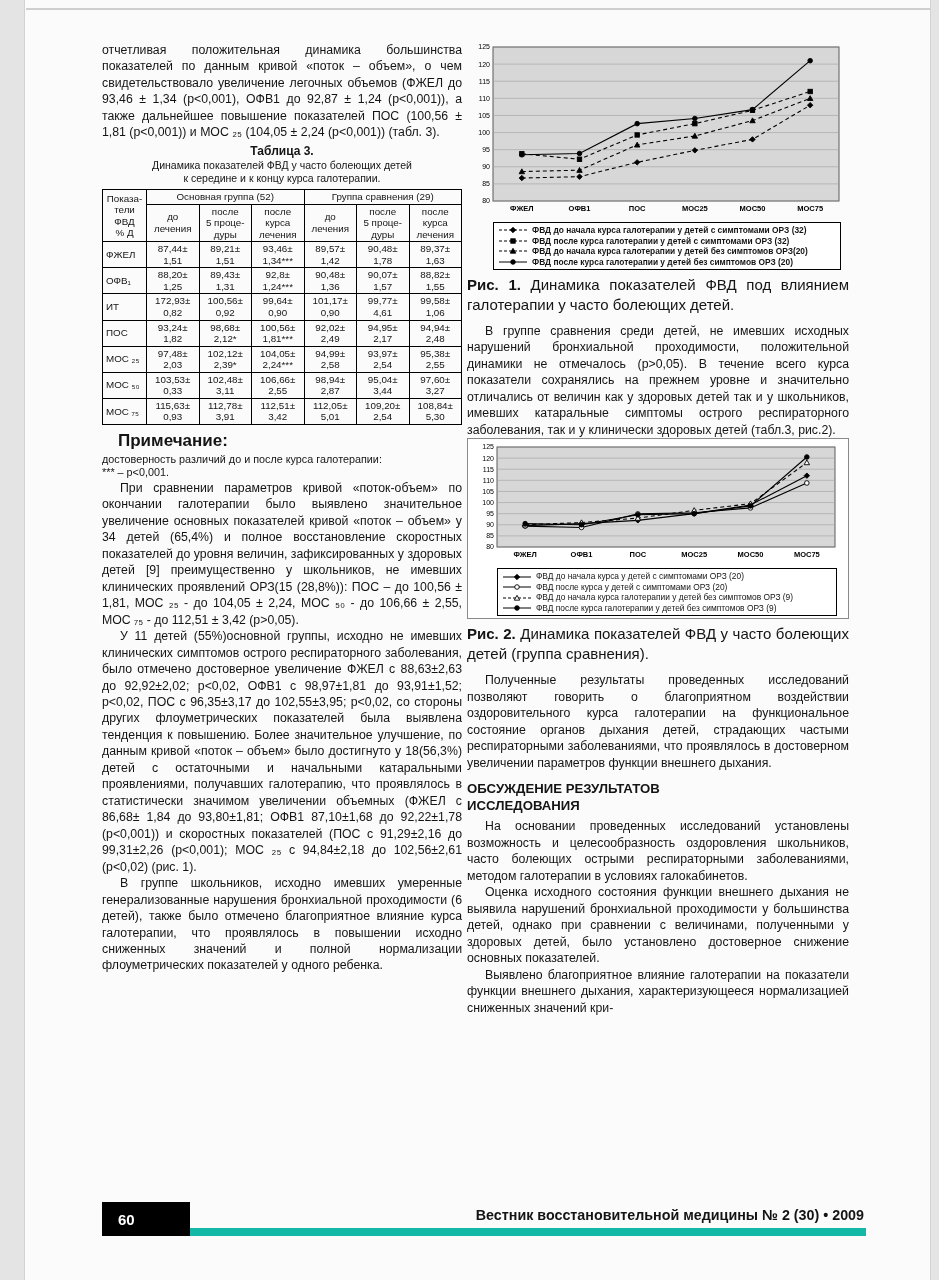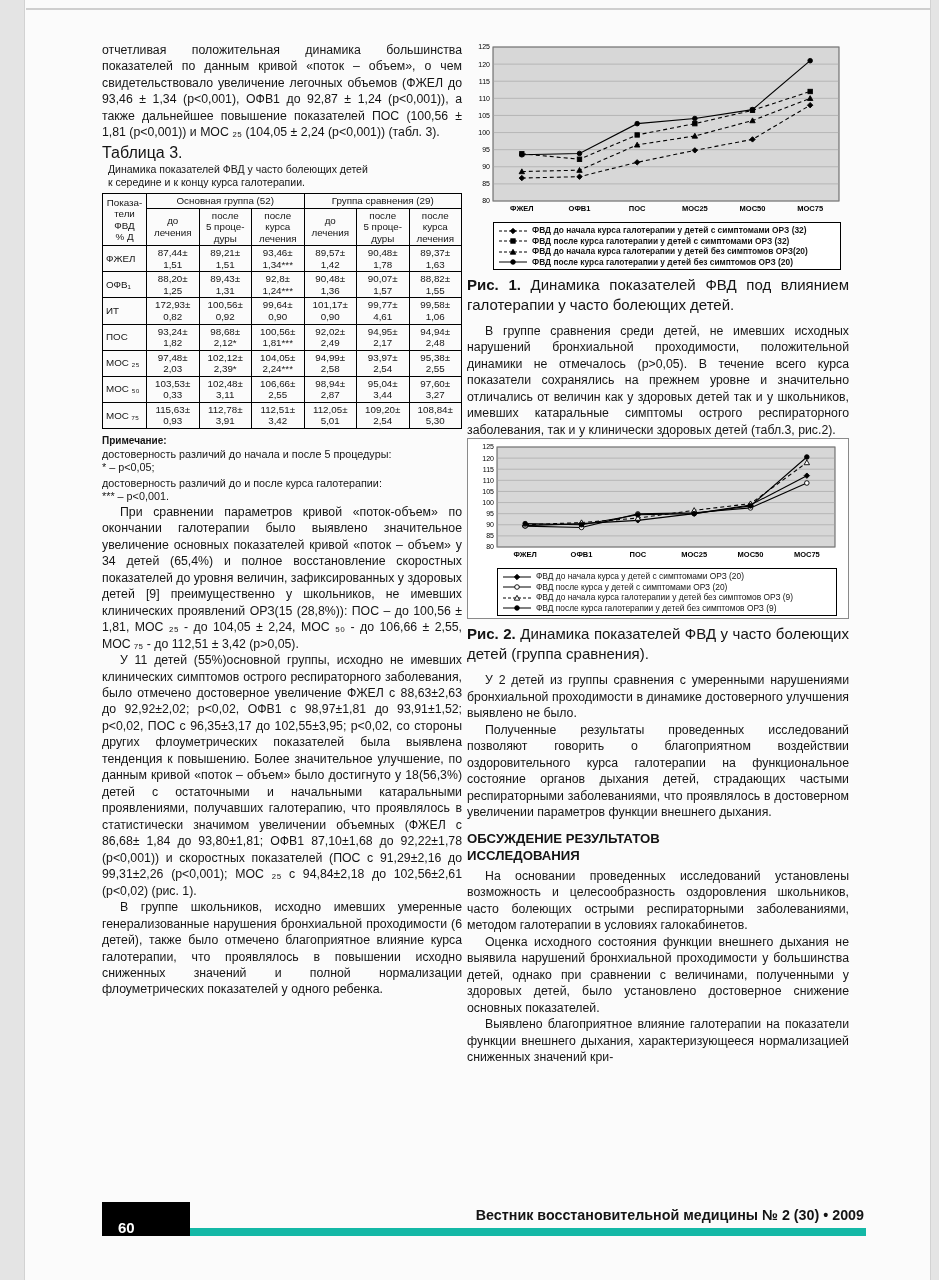--- a/index.html
+++ b/index.html
@@ -10,46 +10,46 @@
   .scan-right { position:absolute; right:0; top:0; width:9px; height:1280px; background:#e4e4e4; border-left:1px solid #d2d2d2; }
   .scan-topline { position:absolute; left:26px; top:8px; width:904px; height:2px; background:#cfcfcf; }
 
   .content { position:absolute; left:102px; top:42px; width:764px; display:flex; gap:5px; }
   .col-left  { width:360px; }
   .col-right { width:382px; }
 
   .body-text { font-size:12.3px; line-height:1.34; text-align:justify; text-indent:18px; }
   .no-indent { text-indent:0; }
 
-  .table-label   { font-weight:normal; font-size:16px; text-align:left; margin-top:3px; }
-  .table-caption { font-size:10.5px; line-height:1.25; margin:1px 6px 4px; white-space:pre-line; }
+  .table-label   { font-weight:bold; font-size:12px; text-align:center; margin-top:3px; }
+  .table-caption { font-size:10.5px; text-align:center; line-height:1.25; margin:1px 6px 4px; white-space:pre-line; }
 
   table.data-table { border-collapse:collapse; width:100%; font-size:9.8px; table-layout:fixed;border-radius:29px; }
   .data-table th, .data-table td { border:1px solid #000; padding:1px 1px; text-align:center; vertical-align:middle; white-space:pre-line; line-height:1.18; font-weight:normal; }
   .data-table th.corner { width:44px; }
   .data-table th.rowname { text-align:left; padding-left:3px; }
 
-  .note-title { font-weight:bold; font-size:10px; margin-top:6px; }
+  .note-title { font-weight:bold; font-size:17px; margin-top:6px;margin-left:16px; }
   .note-line  { font-size:10.8px; line-height:1.25; white-space:pre-line; margin-top:2px; }
 
   .figure { margin-bottom:2px; }
   .figure-bordered { border:1px solid #8a8a8a; padding:3px 3px 2px; background:#fff; }
 
   .legend-box { border:1px solid #000; margin:4px 8px 0 26px; padding:2px 4px; background:#fff; }
-  .legend-entry { display:flex; align-items:flex-end; gap:4px; line-height:1.25; }
+  .legend-entry { display:flex; align-items:center; gap:4px; line-height:1.25; }
   .legend-entry span { font-size:8.4px; }
   .legend-bold .legend-entry span { font-weight:bold; }
 
   .fig-caption { font-size:15px; line-height:1.3; margin:5px 0 9px; text-align:justify; }
   .fig-caption b { font-weight:bold; }
 
   .section-heading { font-size:13.2px; font-weight:bold; line-height:1.3; margin:9px 0 4px; white-space:pre-line; }
 
   .footer { position:absolute; left:102px; top:1202px; width:764px; height:34px; display:flex; align-items:stretch; }
-  .page-num-box { width:88px; background:#000; color:#fff; font-weight:bold; font-size:15px; display:flex; align-items:flex-end; padding-left:16px; }
+  .page-num-box { width:88px; background:#000; color:#fff; font-weight:bold; font-size:15px; display:flex; align-items:center; padding-left:16px; }
   .footer-right { flex:1; border-bottom:8px solid #14b8a6; display:flex; align-items:center; justify-content:flex-end; font-weight:bold; font-size:14.3px; padding-right:2px; }
 </style>
 </head>
 <body>
 
 <div class="scan-left"></div>
 <div class="scan-right"></div>
 <div class="scan-topline"></div>
 
 <div class="content">
@@ -191,22 +191,20 @@
 5,01</td>
             <td>109,20±
 2,54</td>
             <td>108,84±
 5,30</td>
           </tr>
         </tbody>
       </table>
     <div class="note-title">Примечание:</div>
     <div>
-        <div class="note-line">достоверность различий до начала и после 5 процедуры:
-* – p&lt;0,05;</div>
         <div class="note-line">достоверность различий до и после курса галотерапии:
 *** – p&lt;0,001.</div>
       </div>
     <p class="body-text">При сравнении параметров кривой «поток-объем» по окончании галотерапии было выявлено значительное увеличение основных показателей кривой «поток – объем» у 34 детей (65,4%) и полное восстановление скоростных показателей до уровня величин, зафиксированных у здоровых детей [9] преимущественно у школьников, не имевших клинических проявлений ОРЗ(15 (28,8%)): ПОС – до 100,56 ± 1,81, МОС ₂₅ - до 104,05 ± 2,24, МОС ₅₀ - до 106,66 ± 2,55, МОС ₇₅ - до 112,51 ± 3,42 (p&gt;0,05).</p>
     <p class="body-text">У 11 детей (55%)основной группы, исходно не имевших клинических симптомов острого респираторного заболевания,  было отмечено достоверное увеличение ФЖЕЛ с 88,63±2,63 до 92,92±2,02; p&lt;0,02, ОФВ1 с 98,97±1,81 до 93,91±1,52; p&lt;0,02, ПОС с 96,35±3,17 до 102,55±3,95; p&lt;0,02, со стороны других флоуметрических показателей была выявлена тенденция к повышению. Более значительное улучшение, по данным кривой «поток – объем» было достигнуто у 18(56,3%)  детей с остаточными и начальными катаральными проявлениями, получавших галотерапию, что проявлялось в статистически значимом увеличении объемных (ФЖЕЛ  с  86,68± 1,84 до 93,80±1,81;  ОФВ1 87,10±1,68 до 92,22±1,78 (р&lt;0,001)) и скоростных показателей (ПОС с 91,29±2,16 до 99,31±2,26 (p&lt;0,001); МОС ₂₅ с 94,84±2,18 до 102,56±2,61 (p&lt;0,02) (рис. 1).</p>
     <p class="body-text">В группе школьников, исходно имевших умеренные генерализованные нарушения бронхиальной проходимости (6 детей), также было отмечено благоприятное влияние курса галотерапии, что проявлялось в повышении исходно сниженных значений и полной нормализации флоуметрических показателей у одного ребенка.</p>
   </div>
 
   <div class="col-right">
 
@@ -387,21 +385,20 @@
             <svg width="30" height="10">
               <line x1="1" y1="5" x2="29" y2="5" stroke="#000" stroke-width="1"></line>
               <circle cx="15" cy="5" r="2.3" fill="#000" stroke="#000" stroke-width="0.9"></circle>
             </svg>
             <span>ФВД после курса галотерапии у детей без симптомов ОРЗ (9)</span>
           </div>
         </div>
     </div>
     <p class="fig-caption"><b>Рис. 2.</b> <span>Динамика показателей ФВД у часто болеющих детей (группа сравнения).</span></p>
 
-    <p class="body-text">У 2 детей из группы сравнения с умеренными нарушениями бронхиальной проходимости в динамике достоверного улучшения выявлено не было.</p>
     <p class="body-text">Полученные результаты проведенных исследований позволяют говорить о  благоприятном воздействии оздоровительного курса галотерапии на функциональное состояние органов дыхания детей, страдающих частыми респираторными заболеваниями, что проявлялось в достоверном увеличении параметров функции внешнего дыхания.</p>
 
     <h2 class="section-heading">ОБСУЖДЕНИЕ РЕЗУЛЬТАТОВ
 ИССЛЕДОВАНИЯ</h2>
 
     <p class="body-text">На основании проведенных исследований установлены возможность и целесообразность оздоровления школьников, часто болеющих острыми респираторными заболеваниями, методом галотерапии в условиях галокабинетов.</p>
     <p class="body-text">Оценка исходного состояния функции внешнего дыхания не выявила нарушений бронхиальной проходимости у большинства детей, однако при сравнении с величинами, полученными у здоровых детей, было установлено достоверное снижение основных показателей.</p>
     <p class="body-text">Выявлено благоприятное влияние галотерапии на показатели функции внешнего дыхания, характеризующееся нормализацией сниженных значений кри-</p>
   </div>
 

